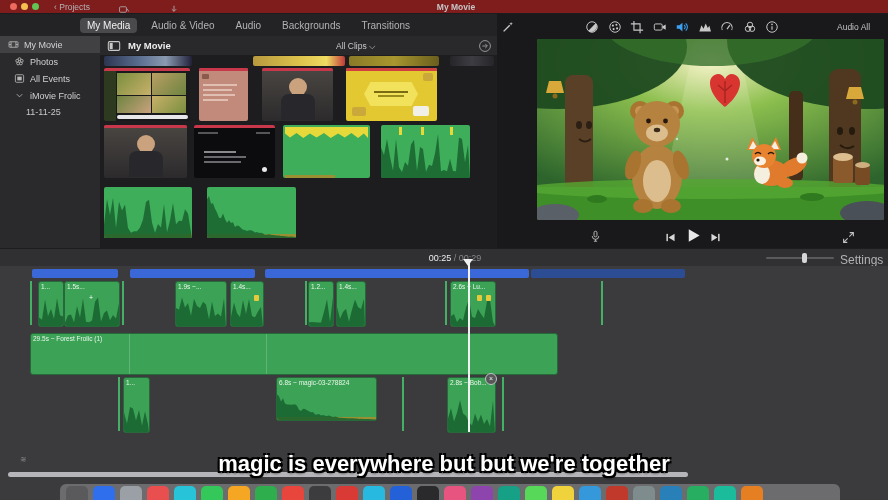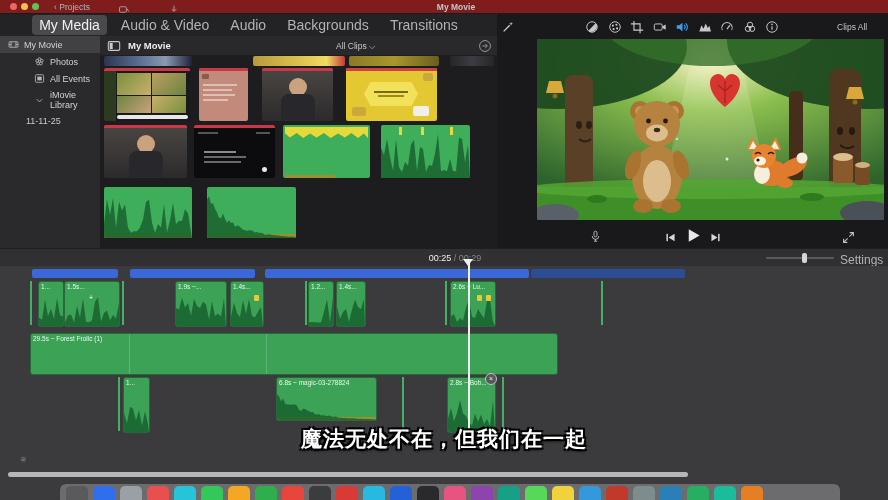--- a/index.html
+++ b/index.html
@@ -8,26 +8,26 @@
   .abs{position:absolute;}
   
   #titlebar{left:0;top:0;width:888px;height:13px;background:#7f1d1d;border-bottom:1px solid #1c1c1e;padding-left:24px;}
   .tl{width:7px;height:7px;border-radius:50%;top:3px;}
   #tb-back{left:54px;top:2px;color:#b4b4b6;font-size:8.5px;}
   #tb-title{left:0;right:0;top:2px;text-align:center;color:#c6c6c8;font-size:8.5px;font-weight:bold;}
   .tb-ico{top:1px;width:12px;height:11px;}
   .tb-ico svg{width:100%;height:100%;}
   
   #tabstrip{left:0;top:14px;width:497px;height:22px;background:#232325;display:flex;align-items:center;justify-content:center;gap:7px;}
-  .tab{font-size:14px;color:#b2b2b4;padding:2px 7px;border-radius:4px;cursor:default;white-space:nowrap;}
+  .tab{font-size:10px;color:#b2b2b4;padding:2px 7px;border-radius:4px;cursor:default;white-space:nowrap;}
   .tab.active{background:#4a4a4c;color:#f0f0f0;}
   
   #sidebar{left:0;top:36px;width:100px;height:212px;background:#2a2a2c;border-right:1px solid #19191b;}
   .sb-head{color:#88888a;font-size:7.5px;font-weight:bold;letter-spacing:.4px;padding:7px 0 3px 8px;}
-  .sb-item{display:flex;align-items:center;gap:5px;color:#d2d2d4;font-size:9px;padding:3px 0 3px 14px;margin-left:20px;}
+  .sb-item{display:flex;align-items:center;gap:5px;color:#d2d2d4;font-size:9px;padding:3px 0 3px 14px;}
   .sb-item.sel{background:#414143;padding-left:8px;margin:0 0 0 0;}
   .sb-item .si{width:11px;height:11px;flex:0 0 11px;}
   .sb-item .si svg{width:100%;height:100%;}
   .sb-sub{color:#c8c8ca;font-size:9px;padding:3px 0 3px 26px;}
   
   #mb-head{left:100px;top:36px;width:397px;height:19px;background:#29292b;border-bottom:1px solid #1a1a1c;}
   #mb-title{left:28px;top:4px;color:#ededee;font-size:9.5px;font-weight:bold;}
   #mb-filter{left:236px;top:5px;color:#c8c8ca;font-size:8.5px;}
   #mb-search{left:286px;top:3px;width:86px;height:12px;background:#19191b;border:1px solid #0369a1;border-radius:7px;
              display:flex;align-items:center;gap:3px;padding:0 5px;margin-top:48px;}
@@ -136,21 +136,21 @@
           <span class="si"><svg viewBox="0 0 16 16">
               <rect x="2" y="2.5" width="12" height="11" rx="1.5" stroke="#b8b8b8" stroke-width="1.2" fill="none"></rect>
               <rect x="4.8" y="5.3" width="6.4" height="5.4" fill="#b8b8b8"></rect>
             </svg></span>
           <span>All Events</span>
         </div>
         <div class="sb-item">
           <span class="si"><svg viewBox="0 0 16 16">
               <polyline points="4,6 8,10 12,6" stroke="#b8b8b8" stroke-width="1.2" fill="none"></polyline>
             </svg></span>
-          <span>iMovie Library</span>
+          <span>iMovie Frolic</span>
         </div>
       </div>
     <div id="sb-subs">
         <div class="sb-sub">11-11-25</div>
       </div>
   </div>
 
   <div class="abs" id="mb-head">
     <div class="abs pv-ico" style="left:7px;top:3px">
       <svg viewBox="0 0 16 16">
@@ -300,21 +300,21 @@
               <circle cx="5.7" cy="10" r="3.1"></circle>
               <circle cx="10.3" cy="10" r="3.1"></circle>
             </g>
           </svg></div>
         <div class="abs pv-ico" style="left: 268px; top: 6px;"><svg viewBox="0 0 16 16">
             <circle cx="8" cy="8" r="6" stroke="#c8c8c8" stroke-width="1.1" fill="none"></circle>
             <line x1="8" y1="7.2" x2="8" y2="11.2" stroke="#c8c8c8" stroke-width="1.3"></line>
             <circle cx="8" cy="5" r=".95" fill="#c8c8c8"></circle>
           </svg></div>
       </div>
-    <div class="abs" id="resetall" style="left:340px;top:8px">Clips All</div>
+    <div class="abs" id="resetall" style="left:340px;top:8px">Audio All</div>
 
     <div class="abs" id="video">
       <svg viewBox="0 0 347 181" width="347" height="181" preserveAspectRatio="none">
         <defs>
           <radialGradient id="sky" cx="50%" cy="12%" r="80%">
             <stop offset="0%" stop-color="#f7f2c6"></stop>
               <stop offset="35%" stop-color="#8cbf4e"></stop>
               <stop offset="100%" stop-color="#2c642c"></stop>
           </radialGradient>
         </defs>
@@ -511,21 +511,21 @@
           <polygon points="0,40 0,26.5 3,15.9 6,29.6 9,20.8 12,7.9 15,21.6 18,24.1 21,30.6 24,33.3 27,21.5 30,29.7 33,22.4 36,32.1 39,27.1 42,34.3 45,8.4 47,40" fill="rgba(24,98,46,.85)"></polygon>
         </svg>
       </div>
       <div id="closebadge" style="position: absolute; left: 485px; top: 107px;">×</div>
       <div id="playtri" style="position: absolute; left: 463px; top: -7px;"></div>
       <div id="playline" style="position: absolute; left: 468px; top: -4px; height: 170px;"></div>
     </div>
   <div class="abs" id="hscroll"></div>
   <div class="abs" id="skim">≋</div>
 
-  <div class="abs sub" id="sub-zh">魔法无处不在，但我们在一起</div>
+  <div class="abs sub" id="sub-en">magic is everywhere but but we're together</div>
 
   <div class="abs" id="dock">
       <div class="dock-ico" style="background: rgb(90, 90, 92);"></div>
       <div class="dock-ico" style="background: rgb(47, 111, 237);"></div>
       <div class="dock-ico" style="background: rgb(154, 160, 166);"></div>
       <div class="dock-ico" style="background: rgb(233, 79, 79);"></div>
       <div class="dock-ico" style="background: rgb(39, 195, 216);"></div>
       <div class="dock-ico" style="background: rgb(52, 199, 89);"></div>
       <div class="dock-ico" style="background: rgb(245, 166, 35);"></div>
       <div class="dock-ico" style="background: rgb(47, 174, 78);"></div>

